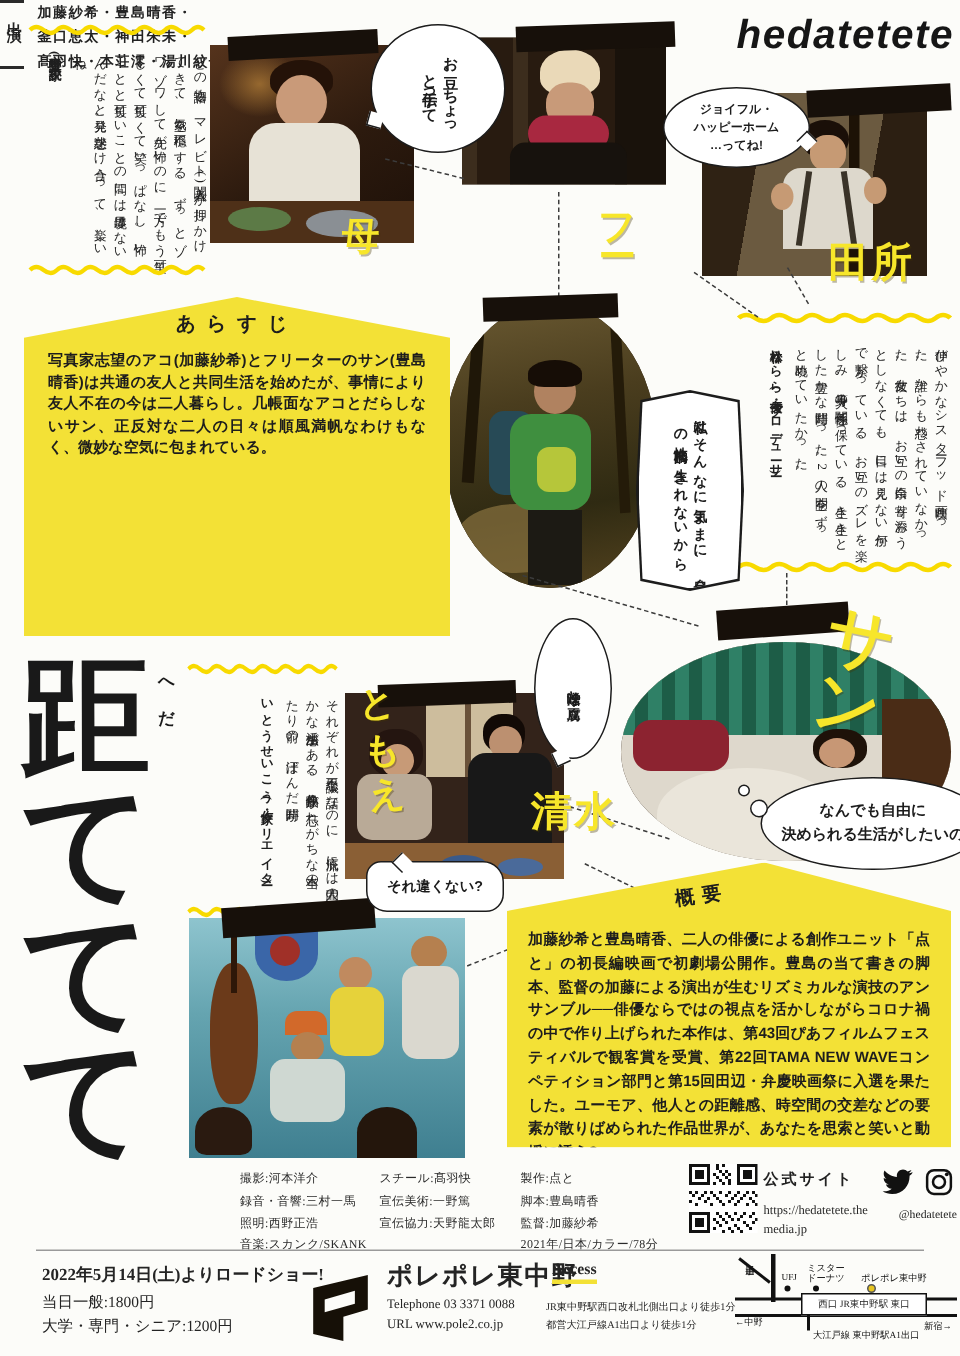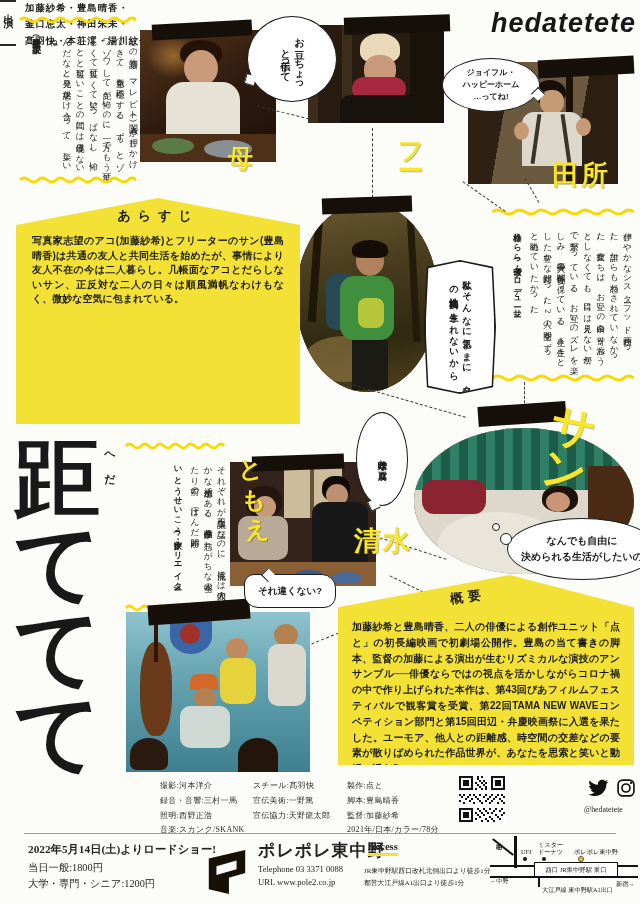--- a/index.html
+++ b/index.html
@@ -119,21 +119,21 @@
   #cast .cast-label{writing-mode:vertical-rl;font-size:10px;font-weight:700;letter-spacing:4px;
         border-top:2px solid #2a2a2a;border-bottom:2px solid #2a2a2a;padding:4px 1px;margin-right:9px;height:34px}
   #cast .cast-lines{font-size:9.4px;line-height:1.75;letter-spacing:1px;font-weight:600}
   #staff-a{left:160px;top:779px}
   #staff-b{left:253px;top:779px}
   #staff-c{left:347px;top:779px}
   #qr{position:absolute;left:459px;top:776px;width:46px;height:46px}
   #official{position:absolute;left:509px;top:779px;width:76px;font-family:"Liberation Serif","DejaVu Serif",serif}
   #official .oh{font-size:10px;font-weight:700;letter-spacing:2px}
   #official .ou{font-size:8.4px;margin-top:8px;line-height:1.5;word-break:break-all;color:#2a2a2a}
-  #sns{position:absolute;left:584px;top:777px;width:54px;text-align:left}
+  #sns{position:absolute;left:584px;top:777px;width:54px;text-align:right}
   #sns .icons{display:flex;gap:6px;justify-content:center;align-items:center}
   #sns .handle{font-size:7.8px;margin-top:7px;font-family:"Liberation Serif","DejaVu Serif",serif}
 
   #divider{position:absolute;left:24px;top:833px;width:592px;border-top:1px solid #9a9a9a}
 
   
   .foot{position:absolute;font-family:"Liberation Serif","DejaVu Serif",serif;color:#242424;white-space:nowrap}
   #release{left:28px;top:842px;font-size:11.3px;font-weight:700}
   #price1{left:28px;top:861px;font-size:10.3px}
   #price2{left:28px;top:877px;font-size:10.3px}
@@ -407,20 +407,24 @@
           <rect x="1" y="1" width="5" height="5"></rect>
           <rect x="17" y="1" width="5" height="5"></rect>
           <rect x="1" y="17" width="5" height="5"></rect>
         </g>
       <rect x="2" y="2" width="3" height="3"></rect>
         <rect x="18" y="2" width="3" height="3"></rect>
         <rect x="2" y="18" width="3" height="3"></rect>
     </g>
   </svg>
 
+  <div id="official">
+    <div class="oh">公式サイト</div>
+    <div class="ou">https://hedatetete.themedia.jp</div>
+  </div>
 
   <div id="sns">
     <div class="icons">
       <svg width="23" height="21" viewBox="0 0 24 24">
           <path fill="#111" d="M23 5.1c-.8.4-1.7.6-2.6.8.9-.6 1.6-1.5 2-2.5-.9.5-1.9.9-2.9 1.1C18.6 3.6 17.4 3 16 3c-2.6 0-4.7 2.1-4.7 4.7 0 .4 0 .7.1 1.1C7.7 8.6 4.2 6.7 1.9 3.9c-.4.7-.6 1.5-.6 2.4 0 1.6.8 3.1 2.1 3.9-.8 0-1.5-.2-2.1-.6v.1c0 2.3 1.6 4.2 3.8 4.6-.4.1-.8.2-1.2.2-.3 0-.6 0-.9-.1.6 1.9 2.3 3.2 4.4 3.3-1.6 1.3-3.6 2-5.8 2H.5c2.1 1.3 4.5 2.1 7.2 2.1 8.6 0 13.3-7.1 13.3-13.3v-.6c.9-.7 1.7-1.5 2.3-2.4z"></path>
         </svg>
       <svg width="20" height="20" viewBox="0 0 24 24">
           <rect x="2.5" y="2.5" width="19" height="19" rx="5.5" fill="none" stroke="#111" stroke-width="2"></rect>
           <circle cx="12" cy="12" r="4.8" fill="none" stroke="#111" stroke-width="2"></circle>
           <circle cx="18.2" cy="5.8" r="1.5" fill="#111"></circle>

